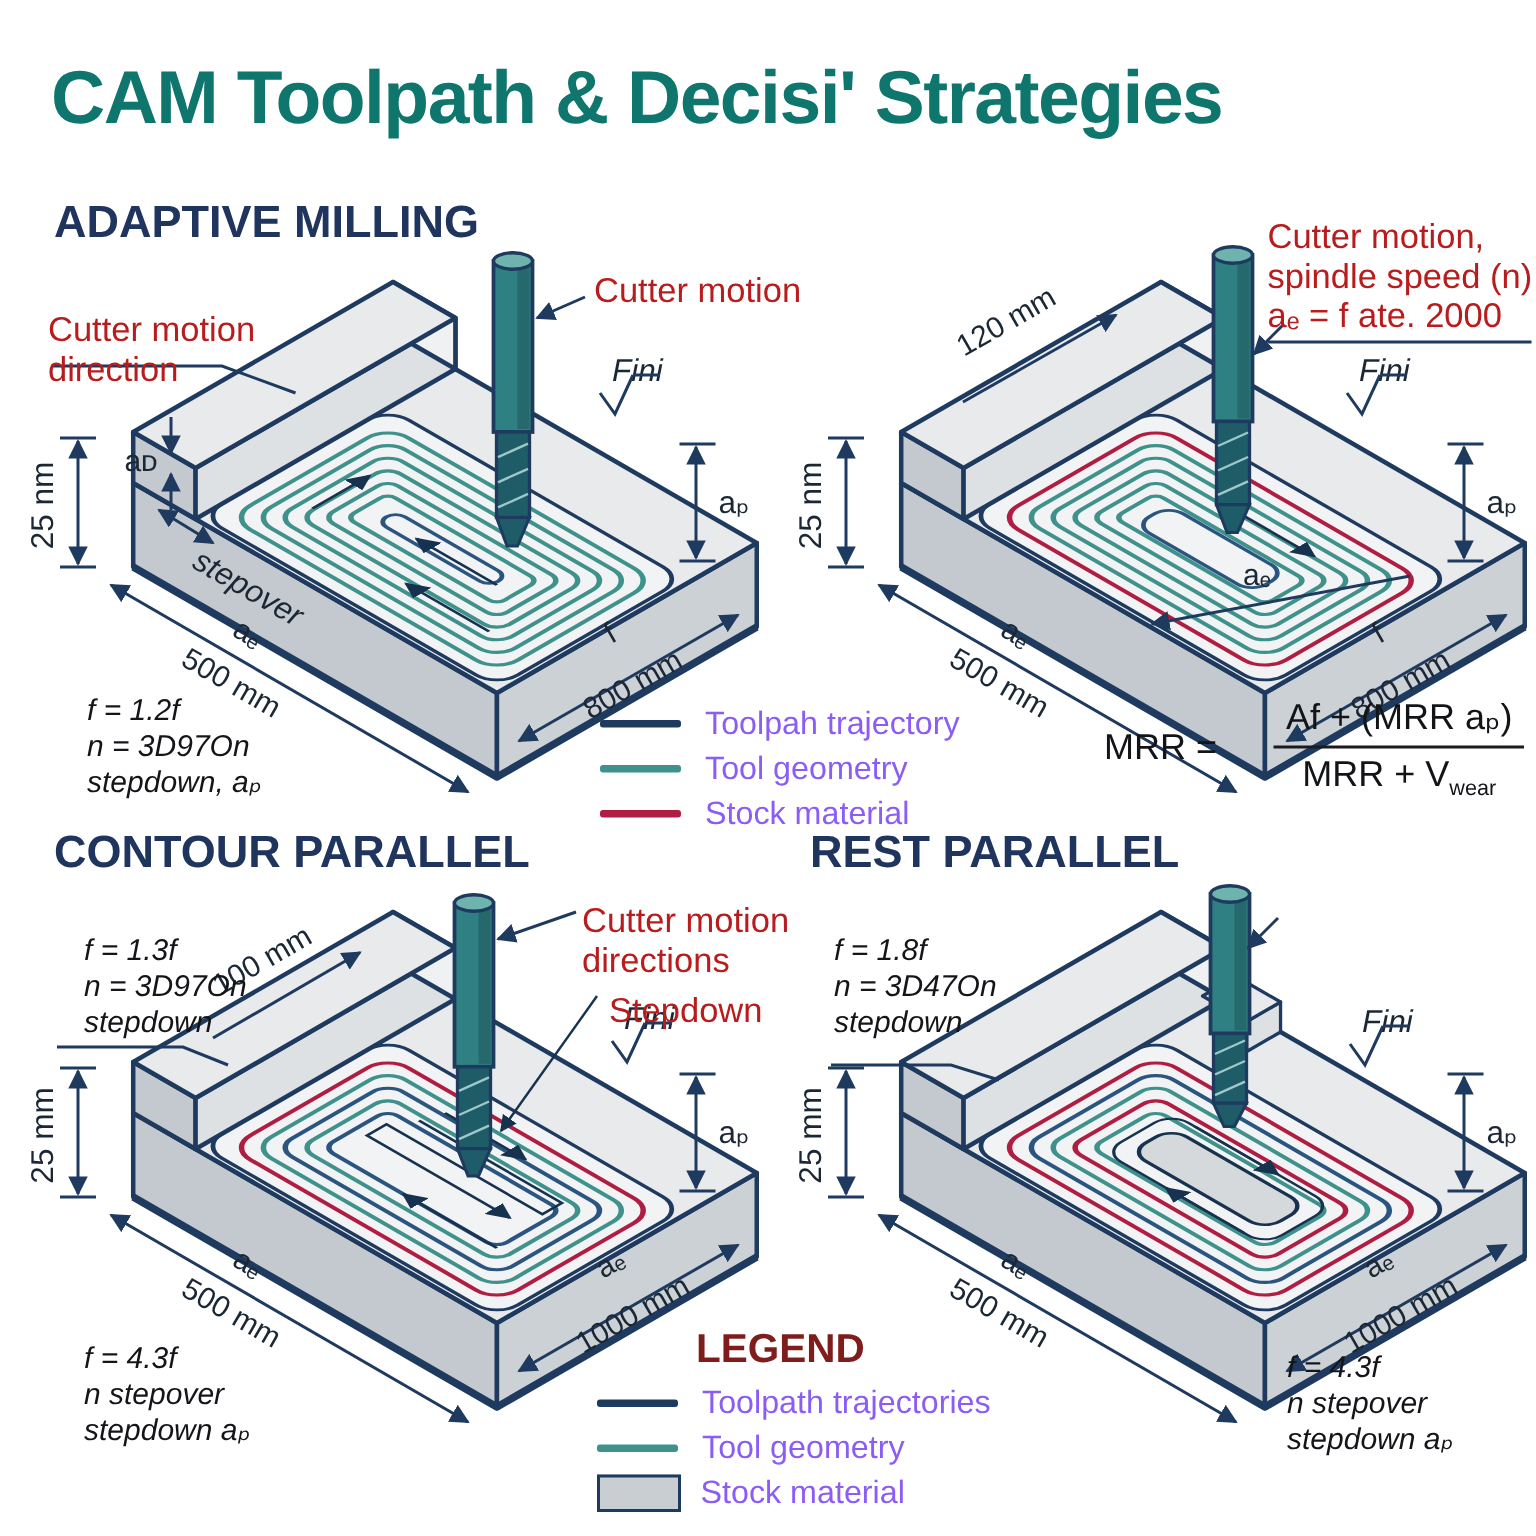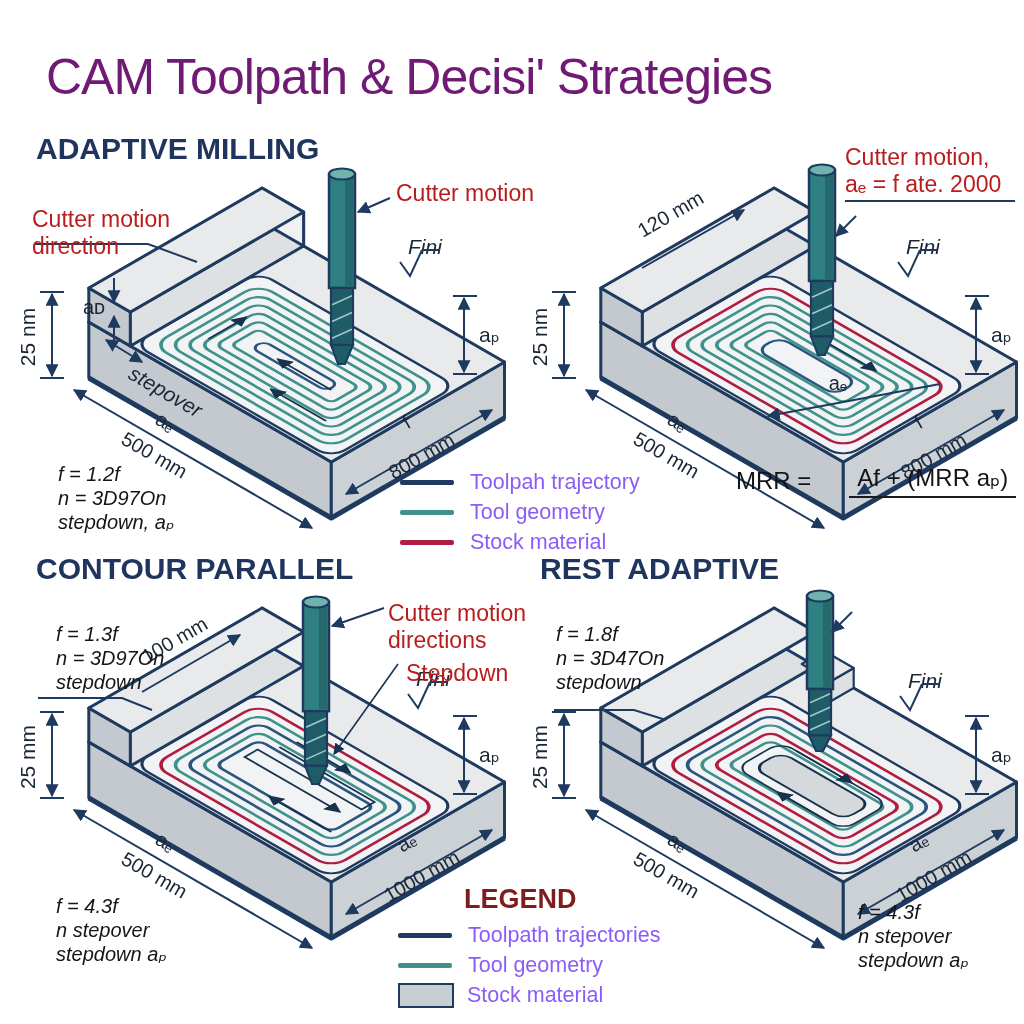--- a/index.html
+++ b/index.html
@@ -1,19 +1,19 @@
 <!DOCTYPE html>
 <html><head>
 <meta charset="utf-8">
 <style>
   html,body{margin:0;padding:0;background:#ffffff;}
   .canvas{position:relative;width:1024px;height:1024px;background:#ffffff;overflow:hidden;
           font-family:"Liberation Sans","DejaVu Sans",sans-serif;}
-  h1{position:absolute;left:34px;top:18px;font-size:50px;font-weight:400;color:#701a75;
-     margin:12px;letter-spacing:-1px;white-space:nowrap;}
+  h1{position:absolute;left:34px;top:18px;font-size:50px;font-weight:700;color:#0f766e;
+     margin:0;letter-spacing:-1px;white-space:nowrap;}
   .hq{position:absolute;margin:0;font-size:30px;font-weight:800;color:#20355e;white-space:nowrap;}
   .h-adaptive{left:36px;top:114px}
   .h-contour{left:36px;top:534px}
   .h-rest{left:540px;top:534px}
   .diagram{position:absolute;width:500px;height:420px}
   #d1{left:12px;top:126px}#d2{left:524px;top:126px}#d3{left:12px;top:546px}#d4{left:524px;top:546px}
   .diagram svg text{font-family:"Liberation Sans","DejaVu Sans",sans-serif;}
   .note{position:absolute;font-size:23px;color:#b91c1c;line-height:1.16;white-space:nowrap;}
   .note .underlined{border-bottom:2.5px solid #1e3a5f;padding-bottom:3px;padding-right:14px;}
   .params{position:absolute;font-size:20px;color:#141518;line-height:1.2;white-space:nowrap;font-style:italic;}
@@ -45,21 +45,21 @@
       <path d="M0 0 L10 5 L0 10 z" fill="#16324f"></path>
     </marker>
   </defs>
 </svg>
 
 <div class="canvas">
 
   <h1>CAM Toolpath &amp; Decisi' Strategies</h1>
   <h2 class="hq h-adaptive">ADAPTIVE MILLING</h2>
   <h2 class="hq h-contour">CONTOUR PARALLEL</h2>
-  <h2 class="hq h-rest">REST ADAPTIVE</h2>
+  <h2 class="hq h-rest">REST PARALLEL</h2>
 
   <div id="d1" class="diagram"><svg viewBox="0 0 500 420" width="500" height="420">
         <g>
           <polygon points="76.8,178.0 319.3,318.0 319.3,374.0 76.8,234.0" fill="#c3c9ce" stroke="#1e3a5f" stroke-width="3" stroke-linejoin="round"></polygon>
           <polygon points="319.3,318.0 492.5,218.0 492.5,274.0 319.3,374.0" fill="#ccd1d6" stroke="#1e3a5f" stroke-width="3" stroke-linejoin="round"></polygon>
           <polygon points="250.0,78.0 492.5,218.0 319.3,318.0 76.8,178.0" fill="#e8eaec" stroke="#1e3a5f" stroke-width="3" stroke-linejoin="round"></polygon>
           <polyline points="76.8,234.0 319.3,374.0 492.5,274.0" stroke="#1e3a5f" stroke-width="5" fill="none" stroke-linejoin="round"></polyline>
         </g>
         <g transform="matrix(0.866,0.5,-0.866,0.5,250,78)">
           <rect x="48" y="52" width="228" height="144" rx="16" fill="#f1f3f4" stroke="#1e3a5f" stroke-width="2.6"></rect>
@@ -297,20 +297,21 @@
 
   <div class="note" style="left:396px;top:162px">
     <span>Cutter motion</span>
   </div>
   <div class="note" style="left:32px;top:188px">
     <div>Cutter motion</div>
     <div>direction</div>
   </div>
   <div class="note" style="left:845px;top:126px">
     <div>Cutter motion,</div>
+    <div>spindle speed (n)</div>
     <div class="underlined">aₑ = f ate. 2000</div>
   </div>
   <div class="note" style="left:388px;top:582px">
     <div>Cutter motion</div>
     <div>directions</div>
   </div>
   <div class="note" style="left:406px;top:642px">
     <span>Stepdown</span>
   </div>
 
@@ -368,19 +369,20 @@
     <div class="lrow">
       <span class="lbox"></span>
       <span class="llabel">Stock material</span>
     </div>
   </div>
 
   <div class="formula" style="left:736px;top:446px">
     <span class="f-lhs">MRR =</span>
     <span class="frac">
       <span class="num">Af + (MRR aₚ)</span>
+      <span class="den"><span>MRR + V</span><sub>wear</sub></span>
     </span>
   </div>
 
 </div>
 
 
 
 
 </body></html>

